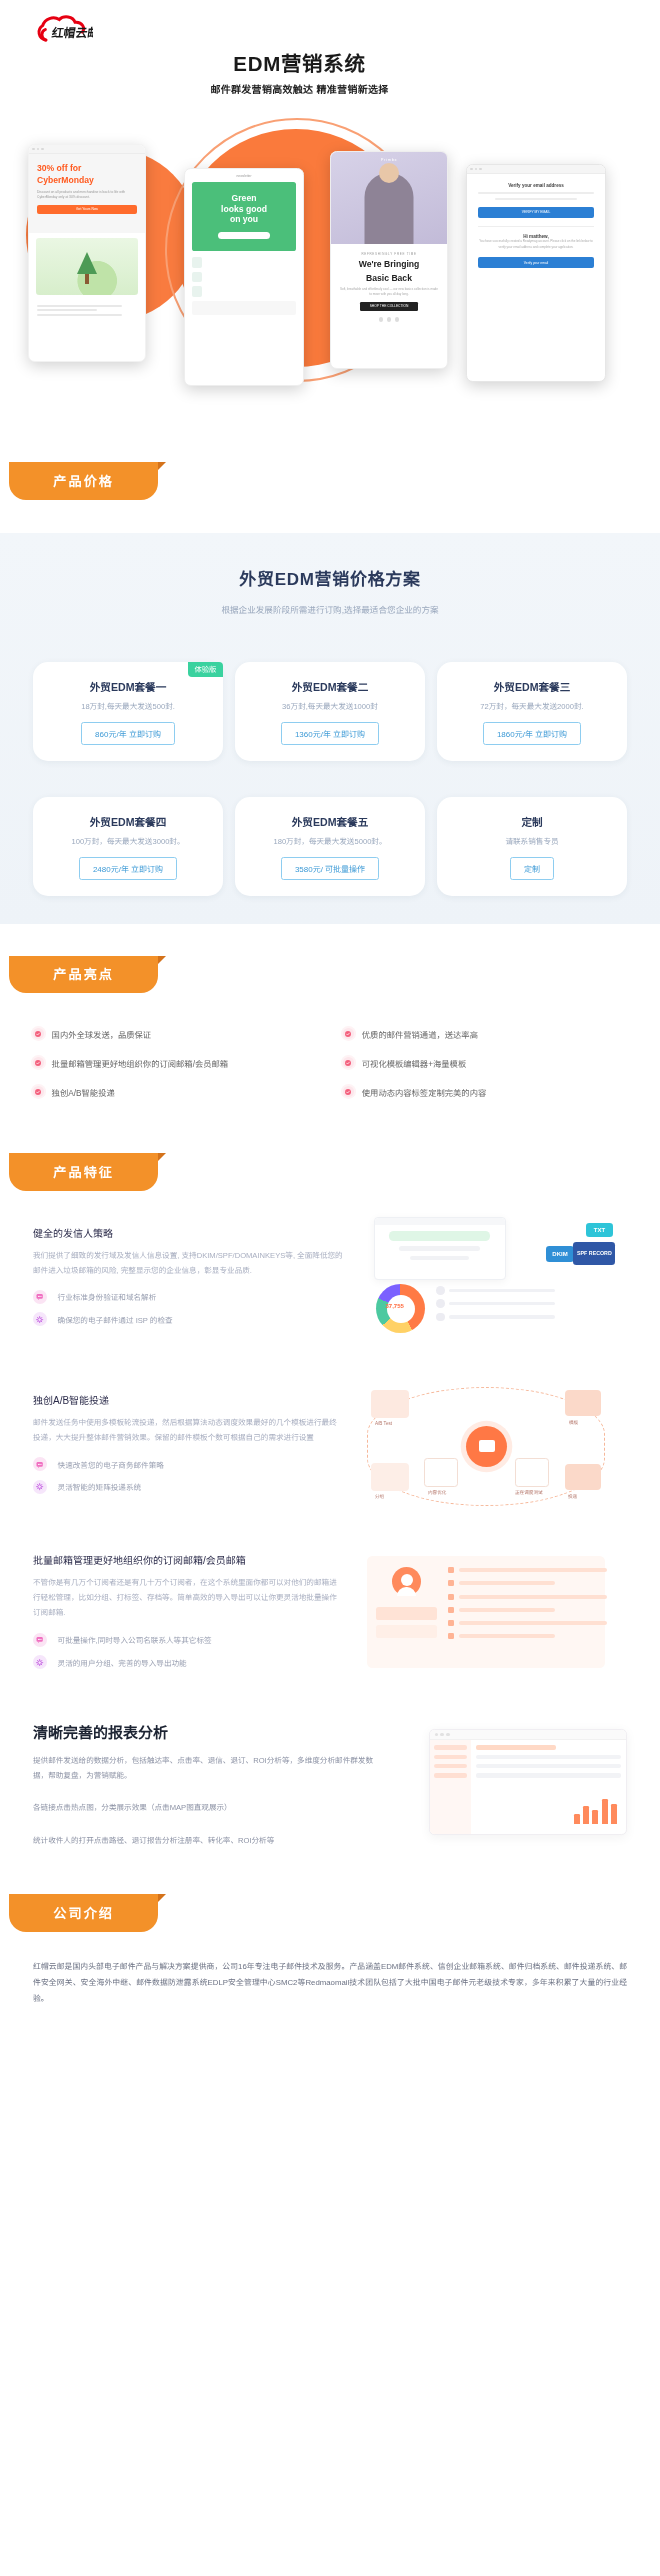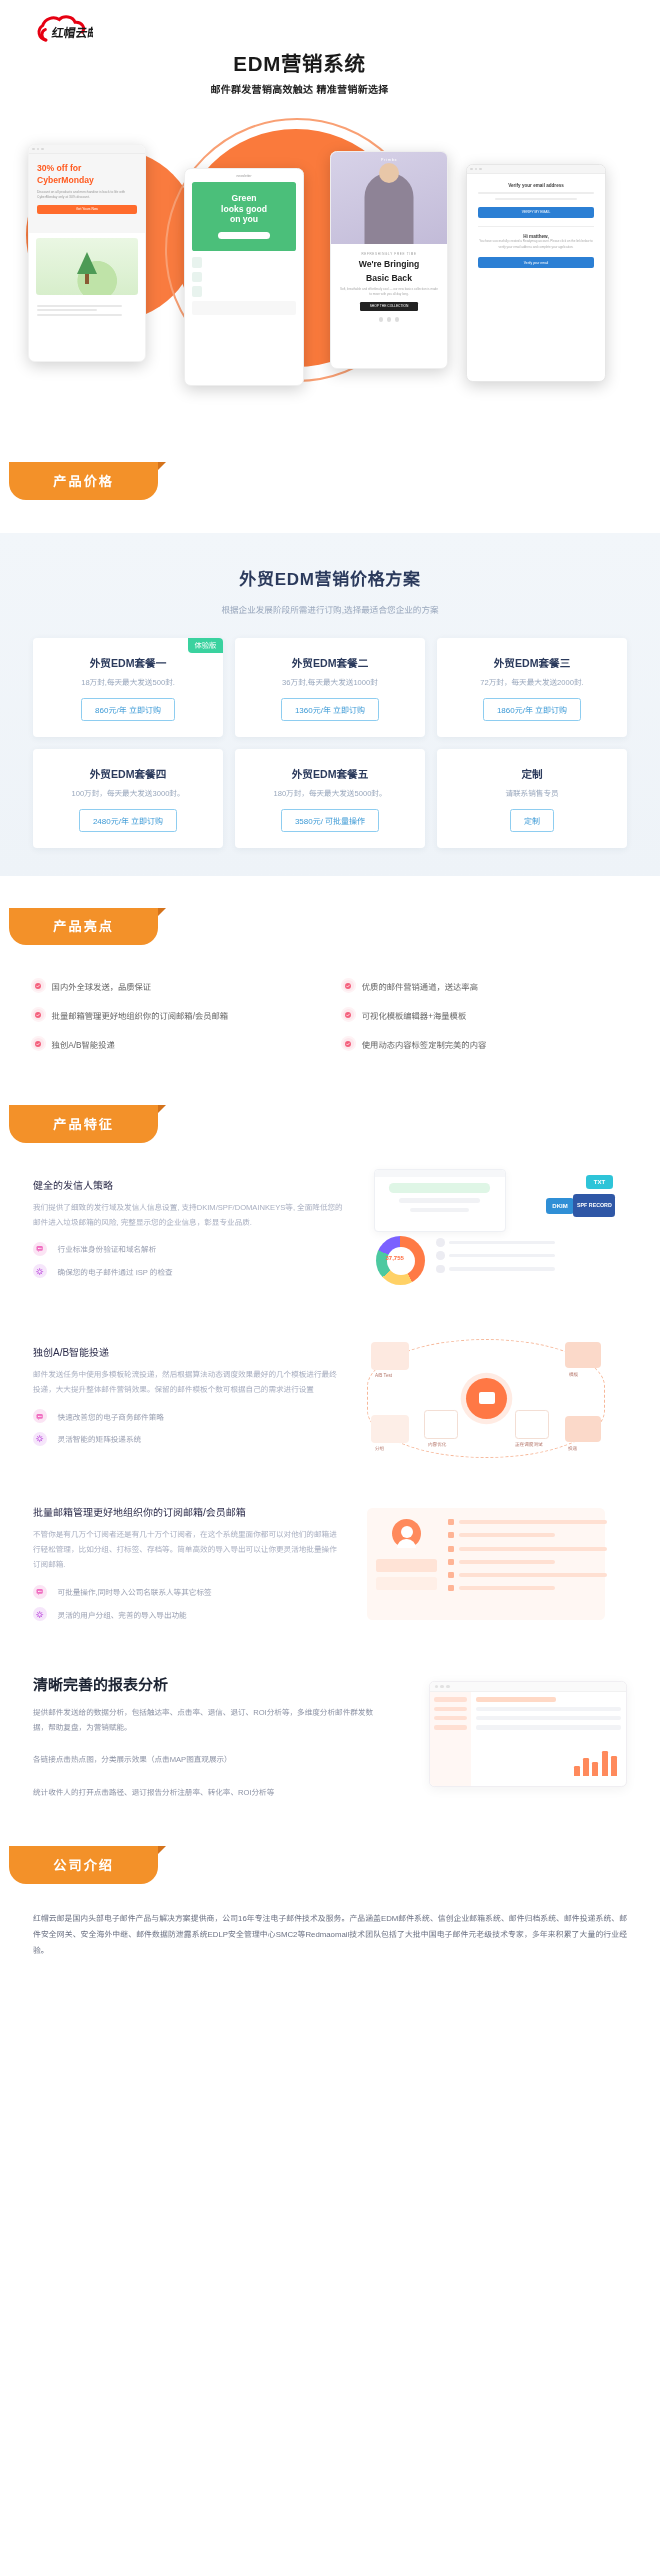--- a/index.html
+++ b/index.html
@@ -156,24 +156,25 @@
     color: #2b3a5c; letter-spacing: 0.7px;
   }
   .pricing-sub {
     text-align:center; font-size: 8.6px; color:#9aa8bd; margin-top: 13.2px;
   }
   .price-grid {
     width: 594px; margin: 22.4px auto 0;
     display: grid; grid-template-columns: repeat(3, 1fr); gap: 12px;
   }
   .price-card {
-    background: #fff; border-radius: 4px; padding: 17px 10.6px 16px;
+    background: #fff; border-radius: 15px; padding: 17px 10.6px 16px;
     text-align: center; position: relative;
     box-shadow: 0 1.3px 6.6px rgba(40,60,90,.06);
     min-height: 78px;
+    margin-top: 24px;
   }
   .price-badge {
     position:absolute; right:0; top:0;
     background:#3ad29f; color:#fff; font-size:7.3px;
     padding:2.6px 6.6px; border-radius:0 4px 0 4px;
   }
   .price-name { font-size: 10.6px; font-weight: 700; color:#2b3a5c; }
   .price-desc { font-size: 7.6px; color:#9aa8bd; margin-top: 6.6px; }
   .price-btn {
     display:inline-block; margin-top: 11.2px;

